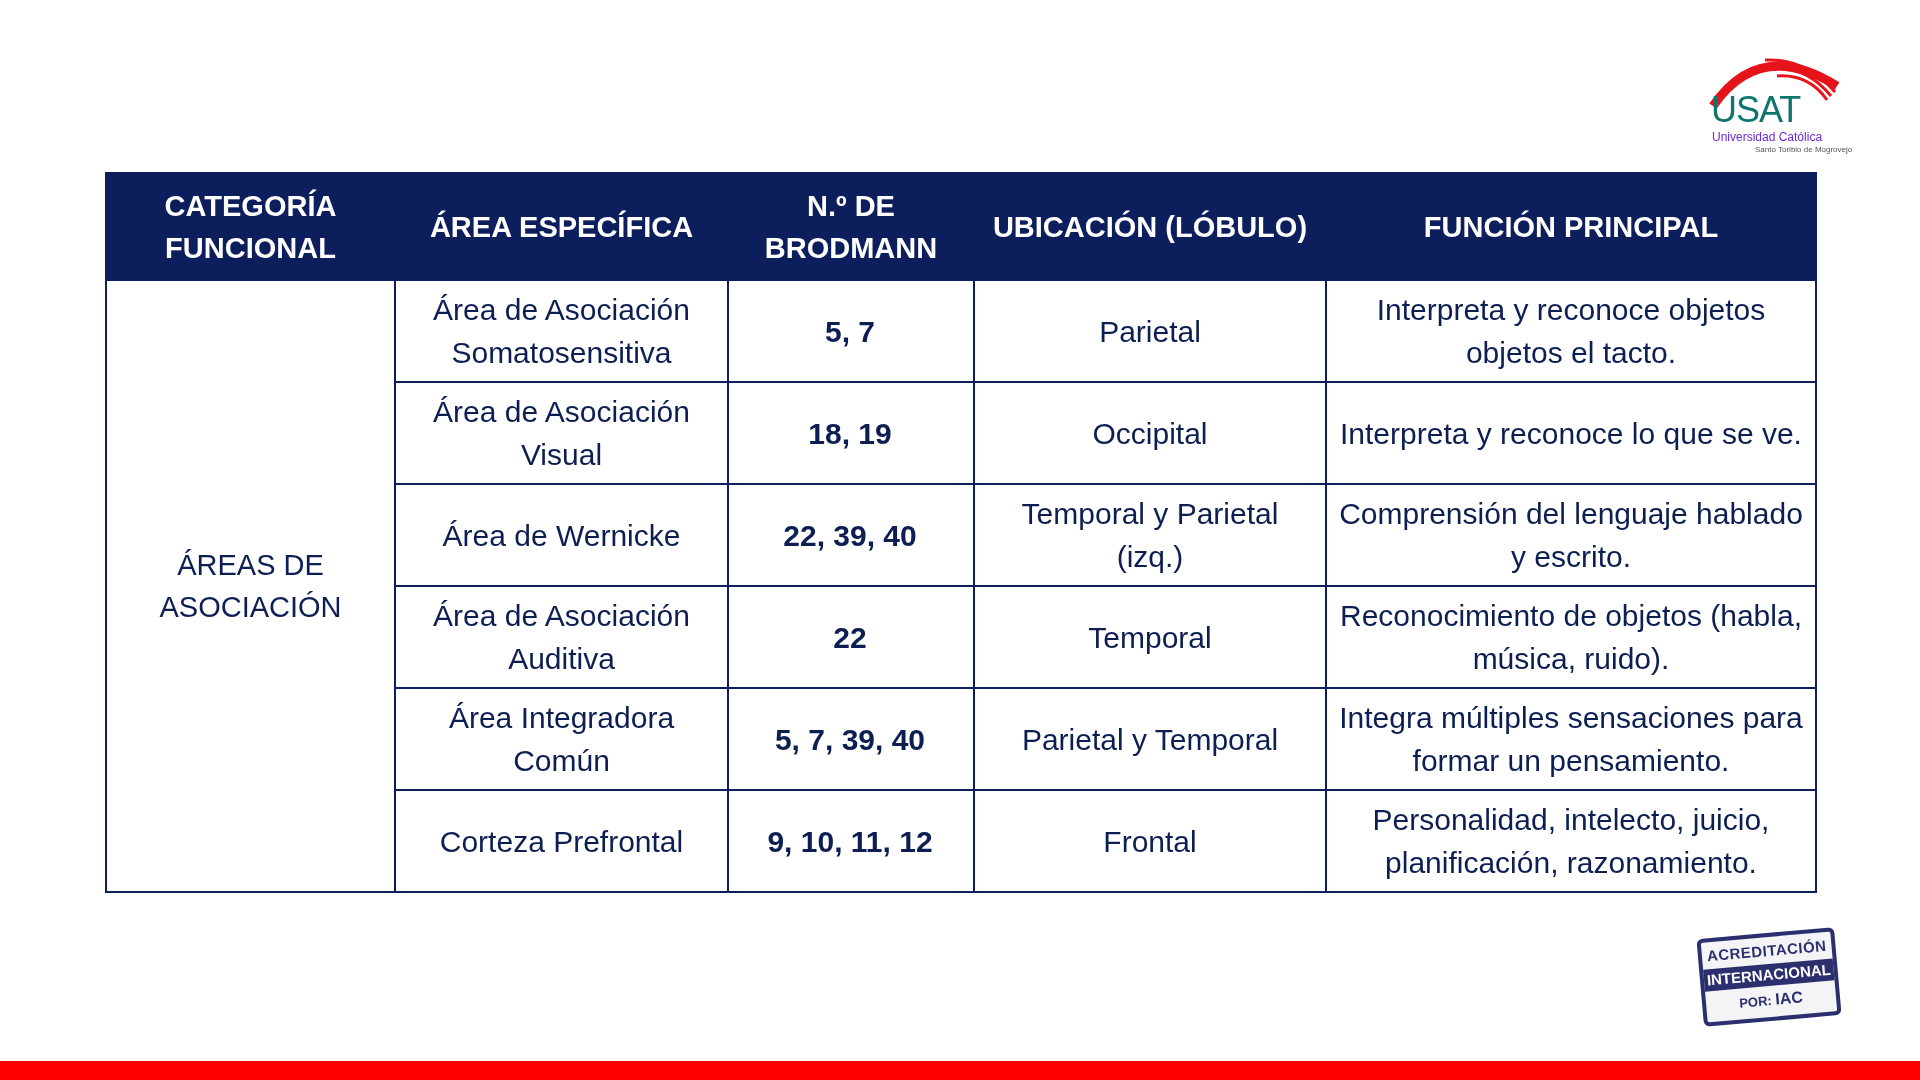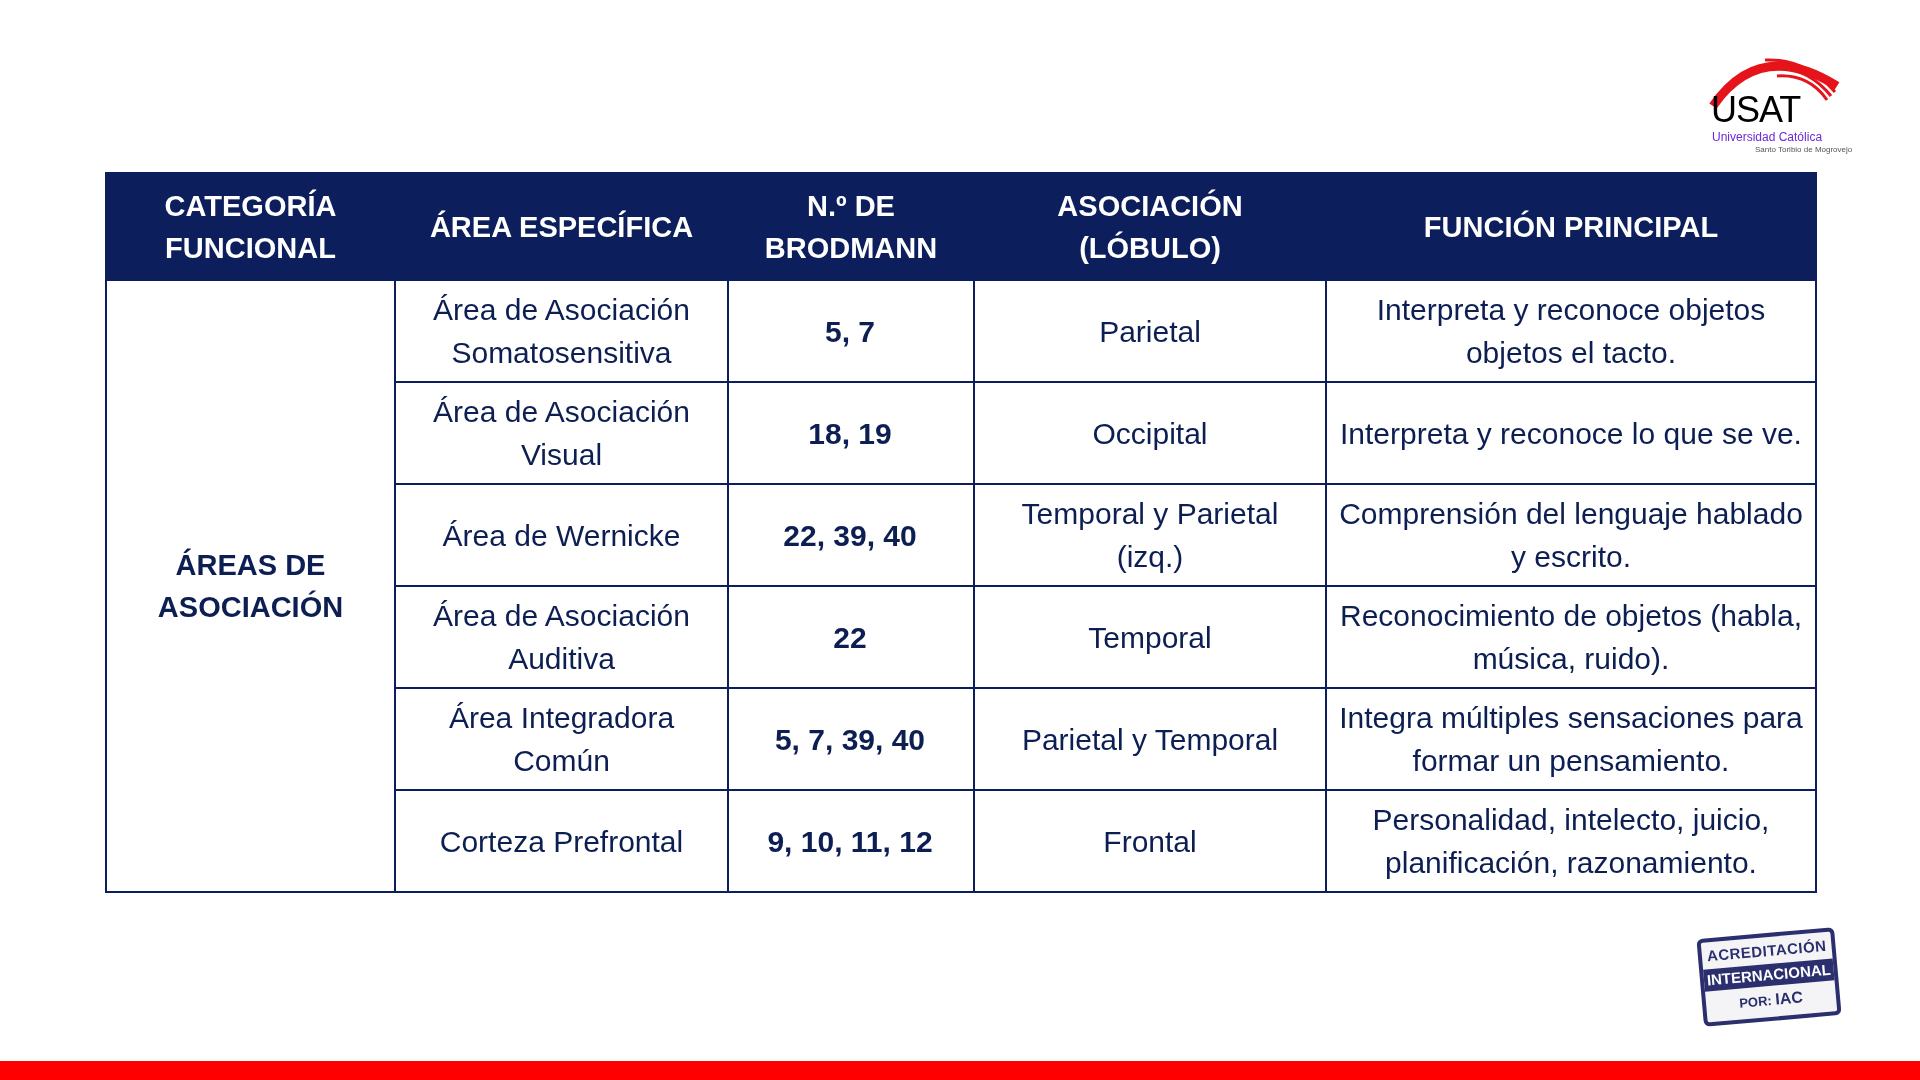--- a/index.html
+++ b/index.html
@@ -4,42 +4,42 @@
 <style>
   html, body { margin:0; padding:0; }
   body {
     width:1920px; height:1080px; position:relative; overflow:hidden;
     background:#ffffff;
     font-family:"Liberation Sans", "DejaVu Sans", sans-serif;
     color:#0d1f52;
   }
   .logo { position:absolute; left:1705px; top:48px; width:140px; height:110px; }
   .logo-arc { position:absolute; left:0; top:0; width:140px; height:60px; }
-  .logo-text { position:absolute; left:6px; top:44px; font-size:36px; font-weight:400; color:#000000; letter-spacing:-1px; line-height:36px; }
+  .logo-text { position:absolute; left:6px; top:44px; font-size:36px; font-weight:400; color:#0f766e; letter-spacing:-1px; line-height:36px; }
   .logo-sub1 { position:absolute; left:7px; top:83px; font-size:12px; color:#6d28d9; white-space:nowrap; line-height:13px; }
   .logo-sub2 { position:absolute; left:7px; top:97px; font-size:8px; color:#555; white-space:nowrap; line-height:9px;padding-left:43px; }
 
   table.main {
     position:absolute; left:105px; top:172px;
     width:1710px; border-collapse:collapse; table-layout:fixed;
   }
   table.main th {
     background:#0c1f5c; color:#ffffff; font-weight:700;
     font-size:29px; line-height:42px; height:105px; padding:0 8px;
     text-align:center; vertical-align:middle;
     border:2px solid #0c1f5c;
   }
   table.main td {
     border:2px solid #0c1f5c;
     height:100px; padding:0 10px;
     text-align:center; vertical-align:middle;
     font-size:30px; line-height:43px; color:#0d1f52;
   }
   table.main td.num { font-weight:700;padding-left:8px; }
-  table.main td.cat { font-weight:700; font-size:29px; line-height:42px; }
+  table.main td.cat { font-weight:400; font-size:29px; line-height:42px; }
 
   .badge {
     position:absolute; left:1700px; top:933px; width:138px; height:88px;
     transform:rotate(-5deg);
     border:4px solid #2b2f6e; border-radius:6px; background:#f4f4f6;
     box-sizing:border-box;
   }
   .badge-l1 { position:absolute; left:0; right:0; top:5px; text-align:center; font-size:15px; font-weight:700; color:#2b2f6e; letter-spacing:0.5px; }
   .badge-l2 { position:absolute; left:0; right:0; top:27px; height:22px; background:#2b2f6e; color:#fff; text-align:center; font-size:15px; font-weight:700; line-height:22px; }
   .badge-l3 { position:absolute; left:0; right:0; top:54px; text-align:center; font-size:13px; font-weight:700; color:#2b2f6e; }
@@ -68,21 +68,21 @@
       <col style="width:333px">
       <col style="width:246px">
       <col style="width:352px">
       <col style="width:490px">
   </colgroup>
   <thead>
     <tr>
       <th>CATEGORÍA FUNCIONAL</th>
       <th>ÁREA ESPECÍFICA</th>
       <th>N.º DE BRODMANN</th>
-      <th>ASOCIACIÓN (LÓBULO)</th>
+      <th>UBICACIÓN (LÓBULO)</th>
       <th>FUNCIÓN PRINCIPAL</th>
     </tr>
   </thead>
   <tbody>
     <tr>
       <td class="cat" rowspan="6">ÁREAS DE ASOCIACIÓN</td>
       <td>Área de Asociación Somatosensitiva</td>
       <td class="num">5, 7</td>
       <td>Parietal</td>
       <td>Interpreta y reconoce objetos objetos el tacto.</td>

